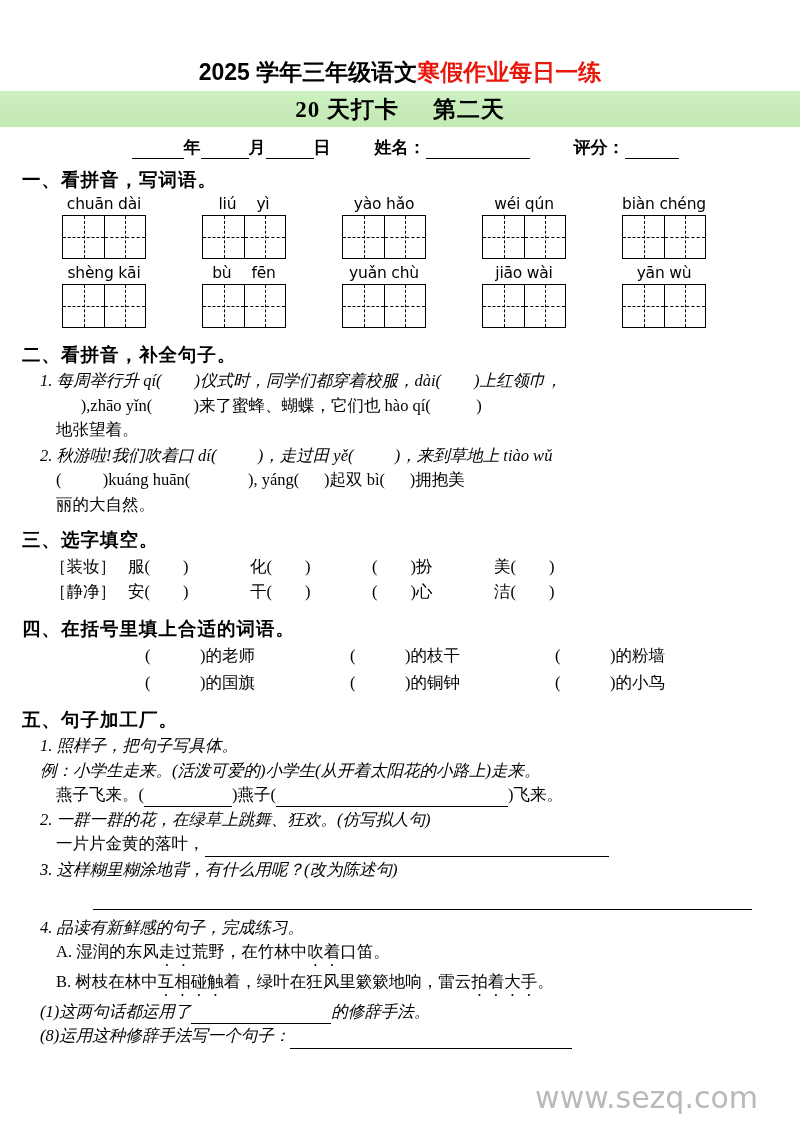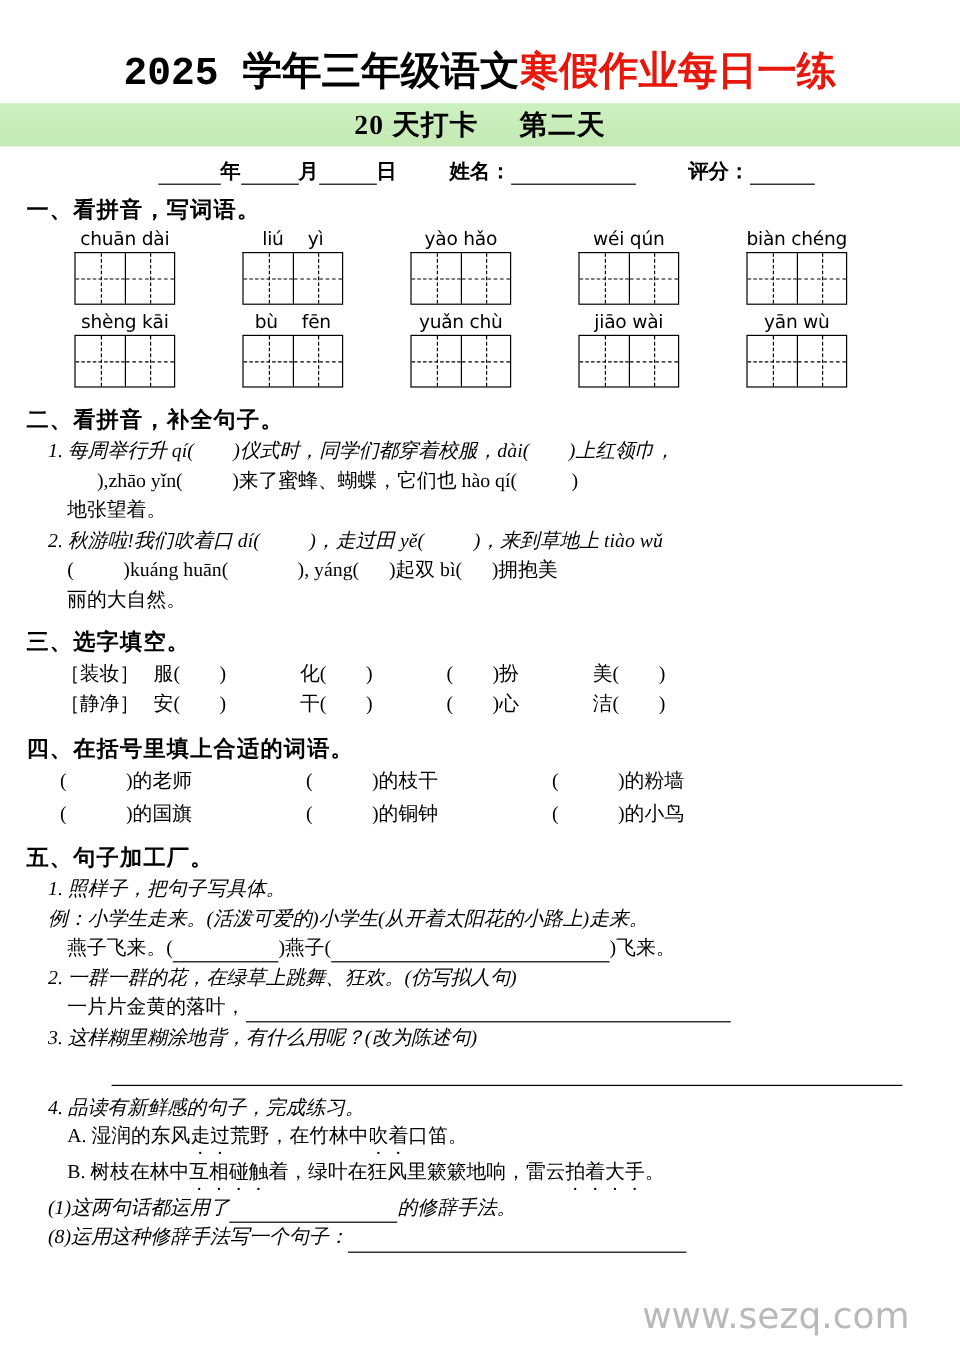--- a/index.html
+++ b/index.html
@@ -15,25 +15,25 @@
     position: relative;
     width: 800px;
     height: 1131px;
     overflow: hidden;
     background: #fff;
   }
 
   
   .title-main {
     text-align: center;
-    font-family: Liberation Mono, monospace;
+    font-family: Liberation Sans, sans-serif;
     font-weight: bold;
-    font-size: 33px;
+    font-size: 23px;
     letter-spacing: 0px;
-    padding-top: 44px;
+    padding-top: 60px;
     white-space: nowrap;
     line-height: 1.1;
   }
   .title-black { color: #000; }
   .title-red { color: #e8170c; }
 
   .banner {
     margin-top: 6px;
     height: 36px;
     background: linear-gradient(to bottom, #cdf0c0, #c3e9b4);
@@ -138,21 +138,21 @@
   .xz-row {
     display: flex;
     align-items: flex-end;
     font-size: 16.5px;
     line-height: 1.55;
   }
   .xz-b { width: 78px; white-space: nowrap; }
   .xz-c { width: 122px; white-space: nowrap; }
 
   
-  .kh-table { margin-left: 50px; margin-top: 2px; }
+  .kh-table { margin-left: 50px; margin-top: 2px; text-align: right; }
   .kh-row {
     display: flex;
     font-size: 16.5px;
     line-height: 1.62;
   }
   .kh-c { width: 205px; white-space: nowrap; }
 
   
   .blank-line {
     display: inline-block;

